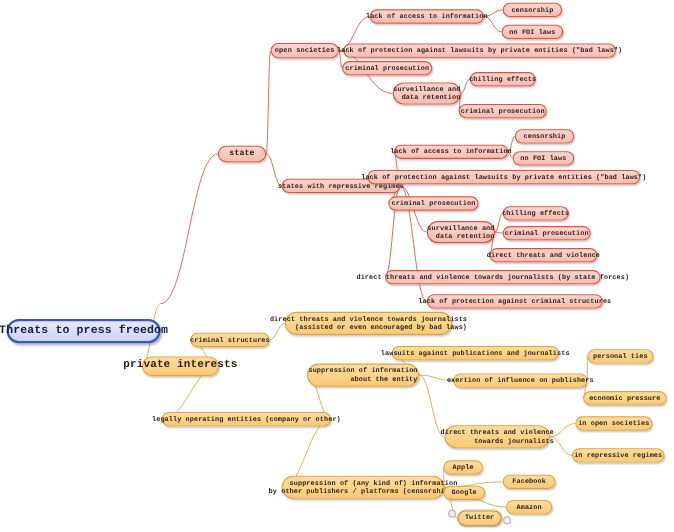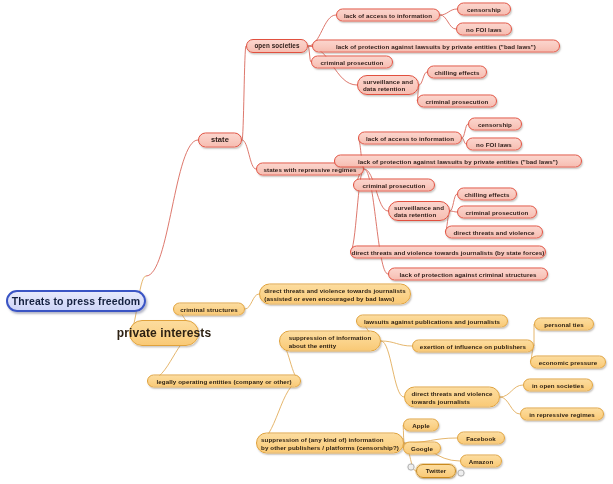--- a/index.html
+++ b/index.html
@@ -20,27 +20,28 @@
     position: absolute;
     left: 0; top: 0;
     width: 613px; height: 484px;
     pointer-events: none;
   }
   .node {
     position: absolute;
     display: flex;
     align-items: center;
     justify-content: center;
-    text-align: left;
+    text-align: right;
     border-radius: 999px;
     white-space: pre;
     line-height: 1.18;
     letter-spacing: 0.1px;
     box-shadow: 1px 1.5px 1.6px rgba(120,110,100,0.38);
     transform: translate(-50%, -50%);
+    font-family: Liberation Mono, monospace;
   }
   .node-red {
     background: linear-gradient(to bottom, #fbd5cd 0%, #f9c9bf 55%, #f6bdb1 100%);
     border: 1.4px solid #e1503f;
     color: #2a1a16;
   }
   .node-orange {
     background: linear-gradient(to bottom, #fcdc9e 0%, #fbd38a 55%, #f9c976 100%);
     border: 1.4px solid #e0a23c;
     color: #2d2113;
@@ -127,21 +128,21 @@
       <div class="node node-red" style="left: 494px; top: 144px; width: 56px; height: 13px; font-size: 6.2px; font-weight: 600;">no FOI laws</div>
       <div class="node node-red" style="left: 458px; top: 161px; width: 248px; height: 13px; font-size: 6.2px; font-weight: 600;">lack of protection against lawsuits by private entities ("bad laws")</div>
       <div class="node node-red" style="left: 394px; top: 185px; width: 82px; height: 13px; font-size: 6.2px; font-weight: 600;">criminal prosecution</div>
       <div class="node node-red" style="left: 419px; top: 211px; width: 62px; height: 20px; font-size: 6.2px; font-weight: 600;">surveillance and
 data retention</div>
       <div class="node node-red" style="left: 487px; top: 194px; width: 60px; height: 13px; font-size: 6.2px; font-weight: 600;">chilling effects</div>
       <div class="node node-red" style="left: 497px; top: 212px; width: 80px; height: 13px; font-size: 6.2px; font-weight: 600;">criminal prosecution</div>
       <div class="node node-red" style="left: 494px; top: 232px; width: 98px; height: 13px; font-size: 6.2px; font-weight: 600;">direct threats and violence</div>
       <div class="node node-red" style="left: 448px; top: 252px; width: 196px; height: 13px; font-size: 6.2px; font-weight: 600;">direct threats and violence towards journalists (by state forces)</div>
       <div class="node node-red" style="left: 468px; top: 274px; width: 160px; height: 13px; font-size: 6.2px; font-weight: 600;">lack of protection against criminal structures</div>
-      <div class="node node-orange" style="left: 164px; top: 333px; width: 70px; height: 26px; font-size: 12px; font-weight: 600;">private interests</div>
+      <div class="node node-orange" style="left: 164px; top: 333px; width: 70px; height: 18px; font-size: 10px; font-weight: 600;">private interests</div>
       <div class="node node-orange" style="left: 209px; top: 309px; width: 72px; height: 13px; font-size: 6.2px; font-weight: 600;">criminal structures</div>
       <div class="node node-orange" style="left: 335px; top: 294px; width: 152px; height: 21px; font-size: 6.2px; font-weight: 600;">direct threats and violence towards journalists
 (assisted or even encouraged by bad laws)</div>
       <div class="node node-orange" style="left: 224px; top: 381px; width: 154px; height: 13px; font-size: 6.2px; font-weight: 600;">legally operating entities (company or other)</div>
       <div class="node node-orange" style="left: 330px; top: 341px; width: 102px; height: 21px; font-size: 6.2px; font-weight: 600;">suppression of information
 about the entity</div>
       <div class="node node-orange" style="left: 432px; top: 321px; width: 152px; height: 13px; font-size: 6.2px; font-weight: 600;">lawsuits against publications and journalists</div>
       <div class="node node-orange" style="left: 473px; top: 346px; width: 122px; height: 13px; font-size: 6.2px; font-weight: 600;">exertion of influence on publishers</div>
       <div class="node node-orange" style="left: 564px; top: 324px; width: 60px; height: 13px; font-size: 6.2px; font-weight: 600;">personal ties</div>
       <div class="node node-orange" style="left: 568px; top: 362px; width: 76px; height: 13px; font-size: 6.2px; font-weight: 600;">economic pressure</div>

